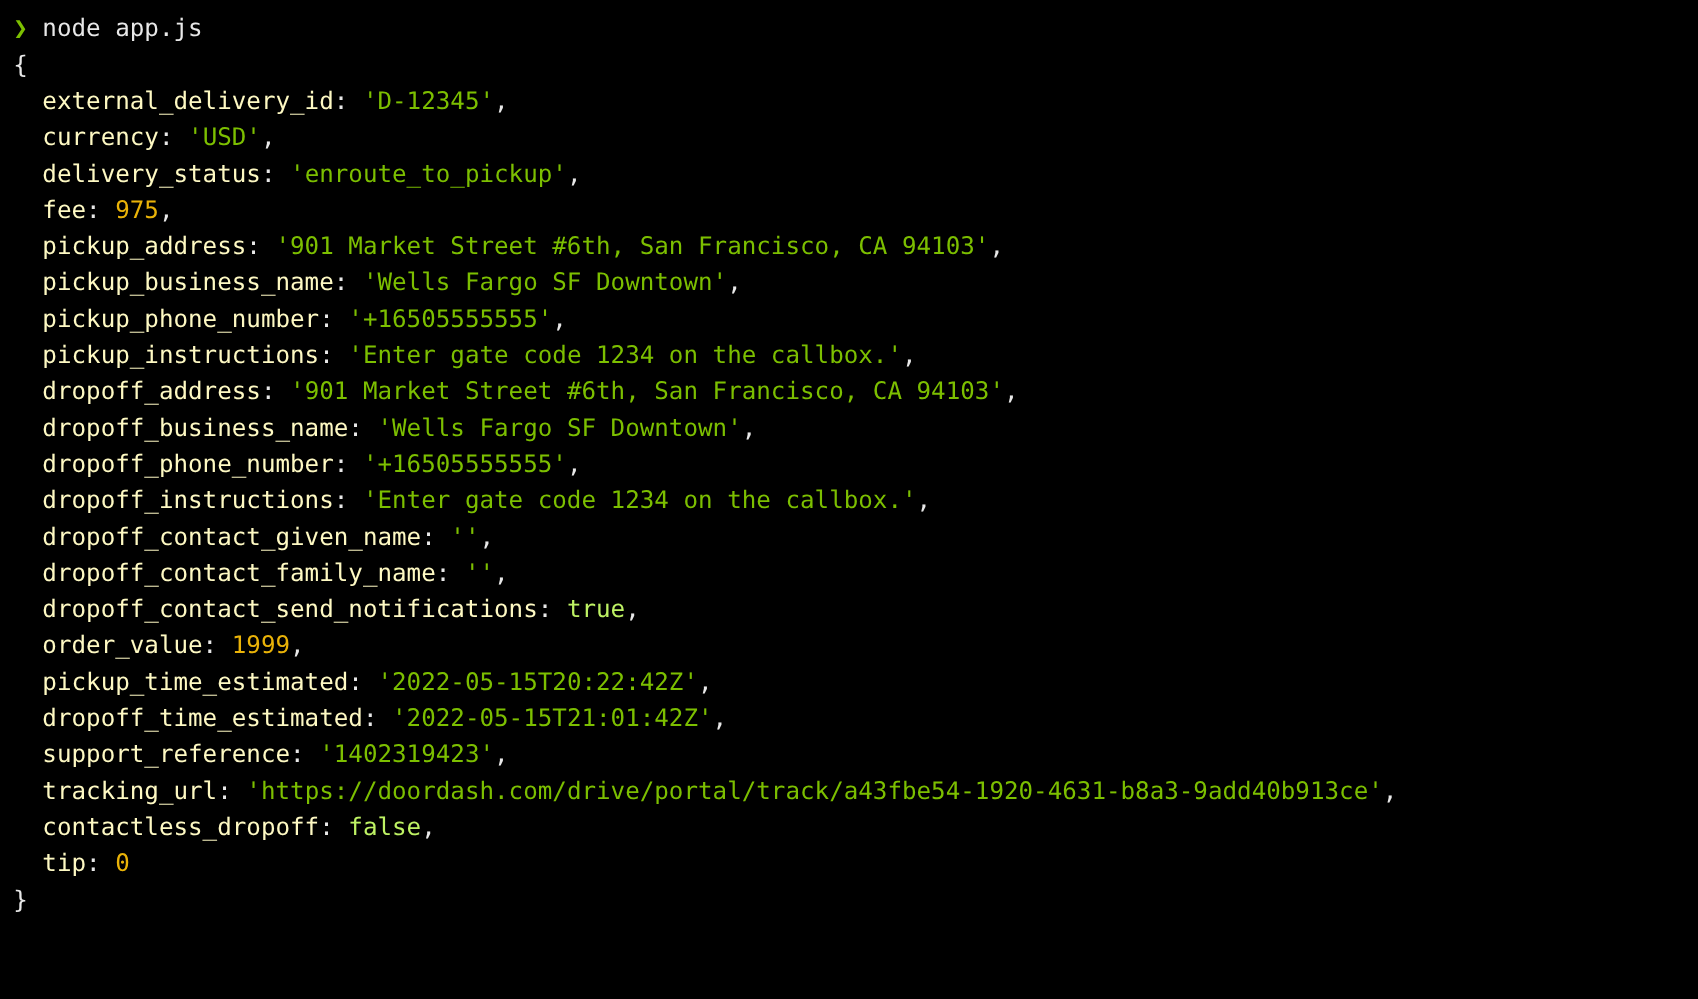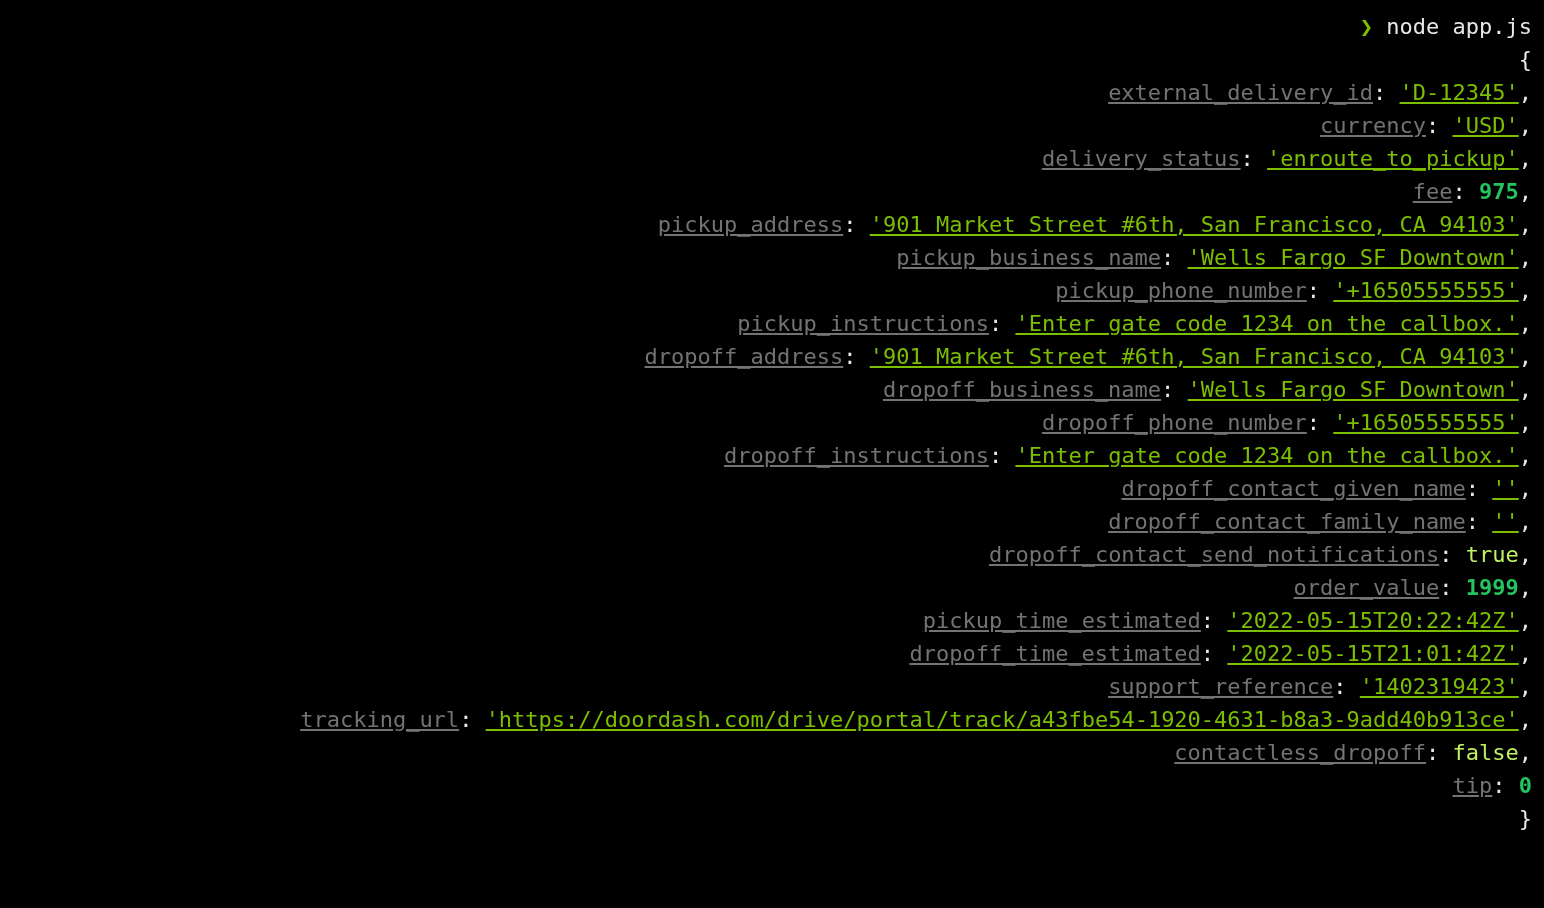--- a/index.html
+++ b/index.html
@@ -22,38 +22,34 @@
       color: #7cbf00;
       font-weight: bold;
     }
     .command {
       color: #e8e8e8;
     }
     .brace {
       color: #e8e8e8;
     }
     .key {
-      color: #737373;
-      text-decoration: underline;
+      color: #fef9c3;
     }
     .string {
       color: #7cbf00;
-      text-decoration: underline;
     }
     .number {
-      color: #22c55e;
-      font-weight: bold;
+      color: #eab308;
     }
     .boolean {
       color: #bef264;
     }
     .punct {
       color: #e8e8e8;
     }
     .line {
       white-space: pre;
-      text-align: right;
     }
   </style>
 </head>
 <body>
 
 <pre id="term"><div class="line"><span class="prompt-char">❯</span><span class="command"> node app.js</span></div><div class="line"><span class="brace">{</span></div><div class="line"><span class="">  </span><span class="key">external_delivery_id</span><span class="punct">: </span><span class="string">'D-12345'</span><span class="punct">,</span></div><div class="line"><span class="">  </span><span class="key">currency</span><span class="punct">: </span><span class="string">'USD'</span><span class="punct">,</span></div><div class="line"><span class="">  </span><span class="key">delivery_status</span><span class="punct">: </span><span class="string">'enroute_to_pickup'</span><span class="punct">,</span></div><div class="line"><span class="">  </span><span class="key">fee</span><span class="punct">: </span><span class="number">975</span><span class="punct">,</span></div><div class="line"><span class="">  </span><span class="key">pickup_address</span><span class="punct">: </span><span class="string">'901 Market Street #6th, San Francisco, CA 94103'</span><span class="punct">,</span></div><div class="line"><span class="">  </span><span class="key">pickup_business_name</span><span class="punct">: </span><span class="string">'Wells Fargo SF Downtown'</span><span class="punct">,</span></div><div class="line"><span class="">  </span><span class="key">pickup_phone_number</span><span class="punct">: </span><span class="string">'+16505555555'</span><span class="punct">,</span></div><div class="line"><span class="">  </span><span class="key">pickup_instructions</span><span class="punct">: </span><span class="string">'Enter gate code 1234 on the callbox.'</span><span class="punct">,</span></div><div class="line"><span class="">  </span><span class="key">dropoff_address</span><span class="punct">: </span><span class="string">'901 Market Street #6th, San Francisco, CA 94103'</span><span class="punct">,</span></div><div class="line"><span class="">  </span><span class="key">dropoff_business_name</span><span class="punct">: </span><span class="string">'Wells Fargo SF Downtown'</span><span class="punct">,</span></div><div class="line"><span class="">  </span><span class="key">dropoff_phone_number</span><span class="punct">: </span><span class="string">'+16505555555'</span><span class="punct">,</span></div><div class="line"><span class="">  </span><span class="key">dropoff_instructions</span><span class="punct">: </span><span class="string">'Enter gate code 1234 on the callbox.'</span><span class="punct">,</span></div><div class="line"><span class="">  </span><span class="key">dropoff_contact_given_name</span><span class="punct">: </span><span class="string">''</span><span class="punct">,</span></div><div class="line"><span class="">  </span><span class="key">dropoff_contact_family_name</span><span class="punct">: </span><span class="string">''</span><span class="punct">,</span></div><div class="line"><span class="">  </span><span class="key">dropoff_contact_send_notifications</span><span class="punct">: </span><span class="boolean">true</span><span class="punct">,</span></div><div class="line"><span class="">  </span><span class="key">order_value</span><span class="punct">: </span><span class="number">1999</span><span class="punct">,</span></div><div class="line"><span class="">  </span><span class="key">pickup_time_estimated</span><span class="punct">: </span><span class="string">'2022-05-15T20:22:42Z'</span><span class="punct">,</span></div><div class="line"><span class="">  </span><span class="key">dropoff_time_estimated</span><span class="punct">: </span><span class="string">'2022-05-15T21:01:42Z'</span><span class="punct">,</span></div><div class="line"><span class="">  </span><span class="key">support_reference</span><span class="punct">: </span><span class="string">'1402319423'</span><span class="punct">,</span></div><div class="line"><span class="">  </span><span class="key">tracking_url</span><span class="punct">: </span><span class="string">'https://doordash.com/drive/portal/track/a43fbe54-1920-4631-b8a3-9add40b913ce'</span><span class="punct">,</span></div><div class="line"><span class="">  </span><span class="key">contactless_dropoff</span><span class="punct">: </span><span class="boolean">false</span><span class="punct">,</span></div><div class="line"><span class="">  </span><span class="key">tip</span><span class="punct">: </span><span class="number">0</span></div><div class="line"><span class="brace">}</span></div></pre>
 
 </body></html>

